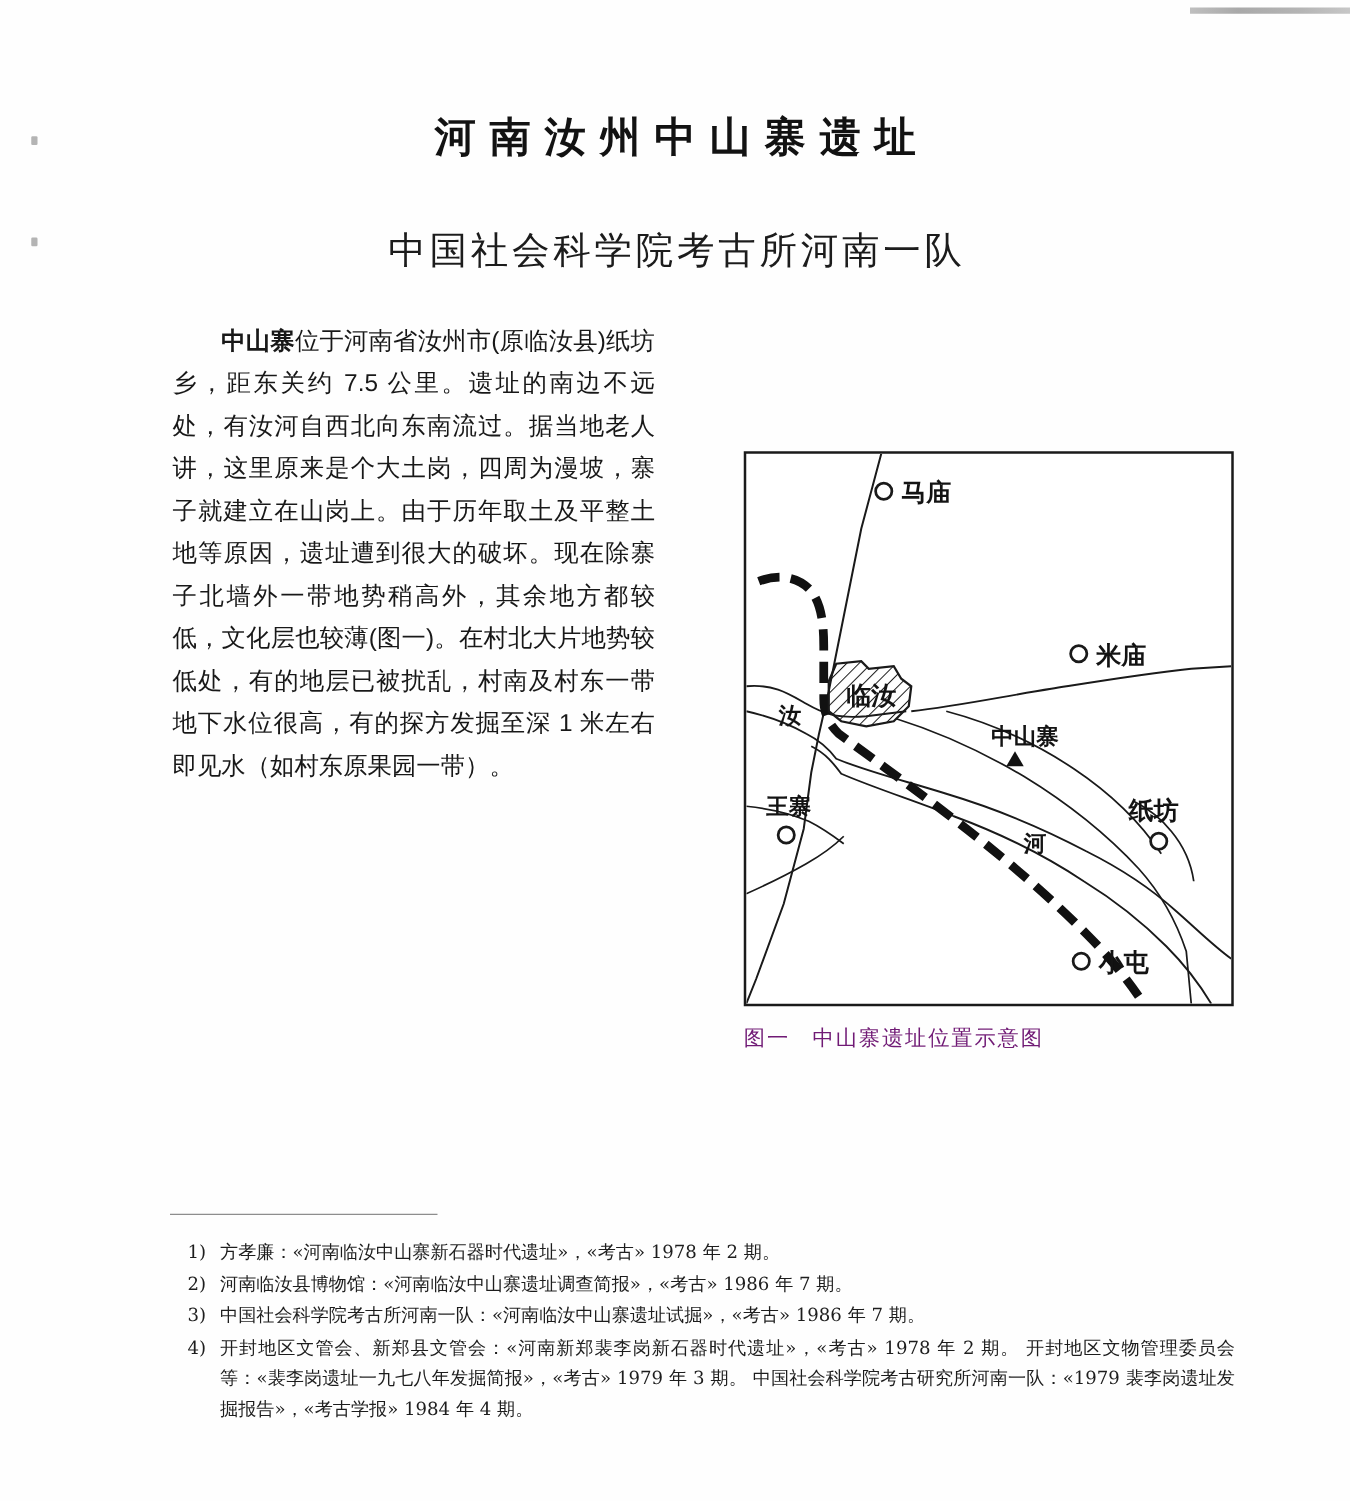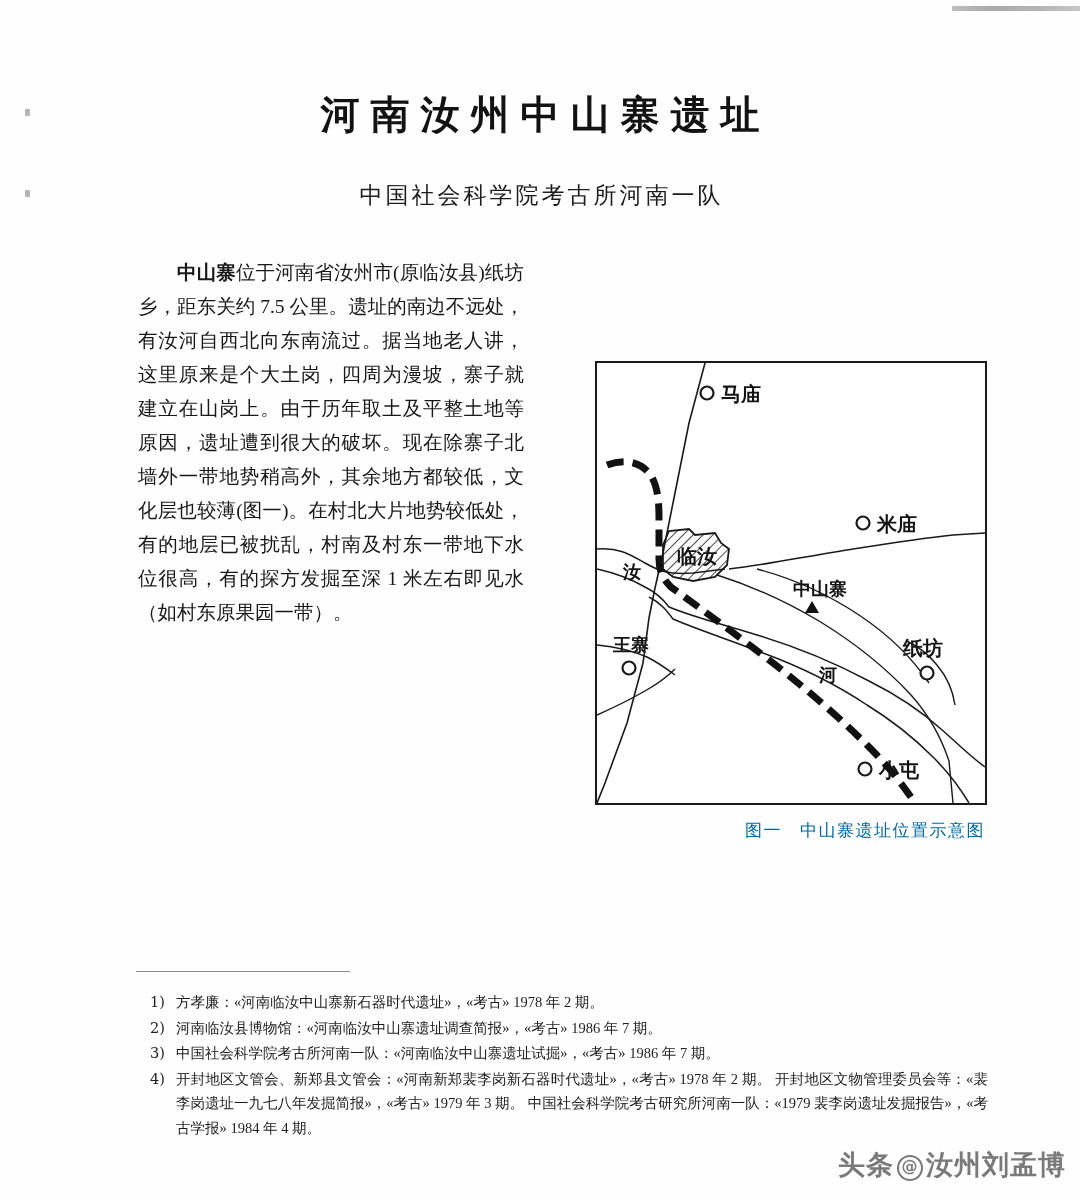--- a/index.html
+++ b/index.html
@@ -39,41 +39,41 @@
   .speck.s2 { left: 25px; top: 190px; }
 
   
   .doc-title {
     position: absolute;
     left: 0; right: 0;
     top: 88px;
     text-align: center;
     font-family: "DejaVu Sans", "Liberation Sans", sans-serif;
     font-weight: 700;
-    font-size: 39px;
+    font-size: 33px;
     letter-spacing: 11px;
     text-indent: 11px;
     color: #121212;
   }
   .doc-author {
     position: absolute;
     left: 0; right: 0;
     top: 180px;
     text-align: center;
     font-family: "DejaVu Serif", "Liberation Serif", serif;
-    font-size: 23px;
+    font-size: 30px;
     letter-spacing: 3px;
     text-indent: 3px;
     color: #1c1c1c;
   }
 
   
   .body-block {
     position: absolute;
-    font-family: Liberation Serif, serif;
+    font-family: Liberation Sans, sans-serif;
     color: #181818;
     font-size: 19.5px;
     line-height: 34px;
     text-align: justify;
     text-justify: inter-character;
   }
   .full-top   { left: 138px; top: 256px; width: 848px; }
 
   .body-block p { margin: 0; }
   .indent2 { text-indent: 2em; }
@@ -95,25 +95,25 @@
     position: relative;
     width: 388px;
     height: 440px;
     border: 2.5px solid #1a1a1a;
     background: #ffffff;
     overflow: hidden;
   }
   .map-frame svg { display: block; }
   .fig-caption {
     margin-top: 14px;
-    text-align: right;
+    text-align: left;
     font-family: "DejaVu Serif", "Liberation Serif", serif;
     font-size: 17px;
     letter-spacing: 1.5px;
-    color: #0369a1;
+    color: #701a75;
   }
   .fig-caption .gap { display: inline-block; width: 18px; }
 
   
   .mlabel {
     font-family: "DejaVu Sans", "Liberation Sans", sans-serif;
     font-size: 20px;
     font-weight: 700;
     fill: #131313;
   }
@@ -144,21 +144,20 @@
     margin-bottom: 1px;
   }
   #footnotes .fn .num {
     flex: 0 0 auto;
     width: 26px;
   }
   #footnotes .fn .txt {
     flex: 1 1 auto;
     text-align: justify;
     text-justify: inter-character;
-    font-family: Liberation Serif, serif;
   }
 
   
   .watermark {
     position: absolute;
     right: 14px;
     bottom: 18px;
     font-family: "DejaVu Sans", "Liberation Sans", sans-serif;
     font-size: 27px;
     font-weight: 700;
@@ -285,17 +284,14 @@
     <div class="fn">
       <span class="num">3)</span>
       <span class="txt">中国社会科学院考古所河南一队：«河南临汝中山寨遗址试掘»，«考古» 1986 年 7 期。</span>
     </div>
     <div class="fn">
       <span class="num">4)</span>
       <span class="txt">开封地区文管会、新郑县文管会：«河南新郑裴李岗新石器时代遗址»，«考古» 1978 年 2 期。 开封地区文物管理委员会等：«裴李岗遗址一九七八年发掘简报»，«考古» 1979 年 3 期。 中国社会科学院考古研究所河南一队：«1979 裴李岗遗址发掘报告»，«考古学报» 1984 年 4 期。</span>
     </div>
   </div>
 
-  <div class="watermark">
-    <span>头条</span><span class="at">@</span><span>汝州刘孟博</span>
-  </div>
 
 </div>
 
 </body></html>

